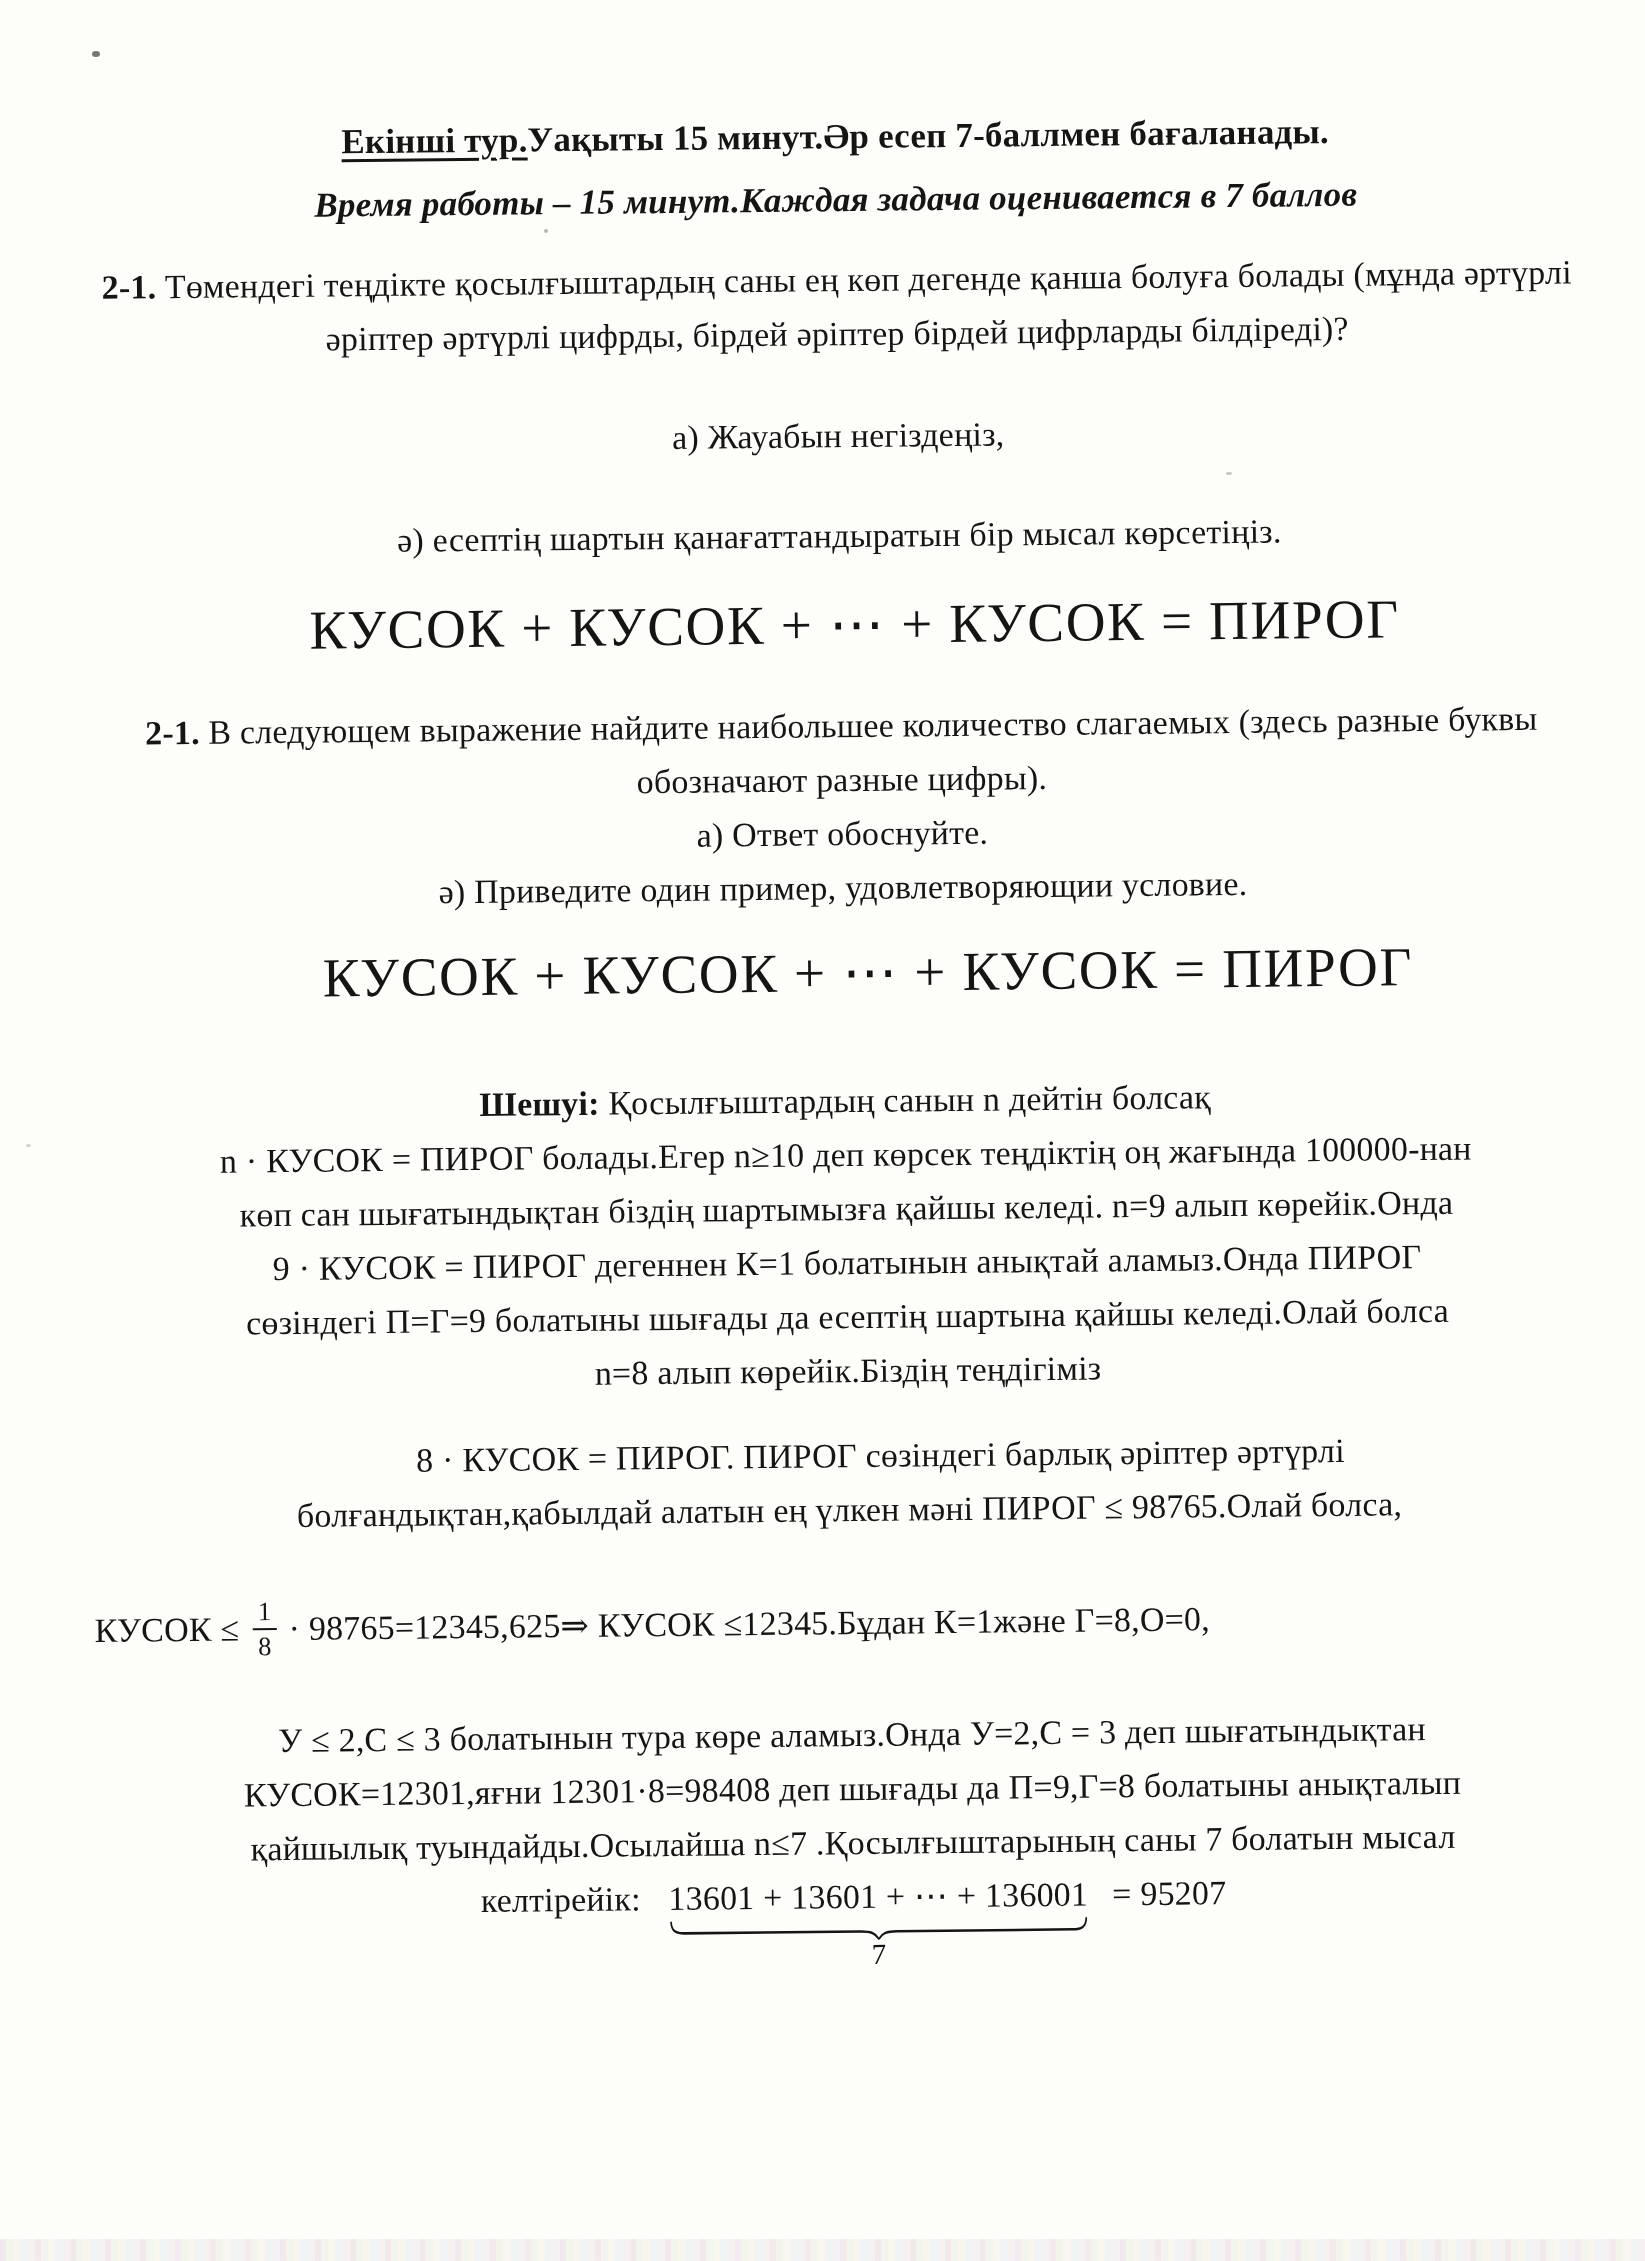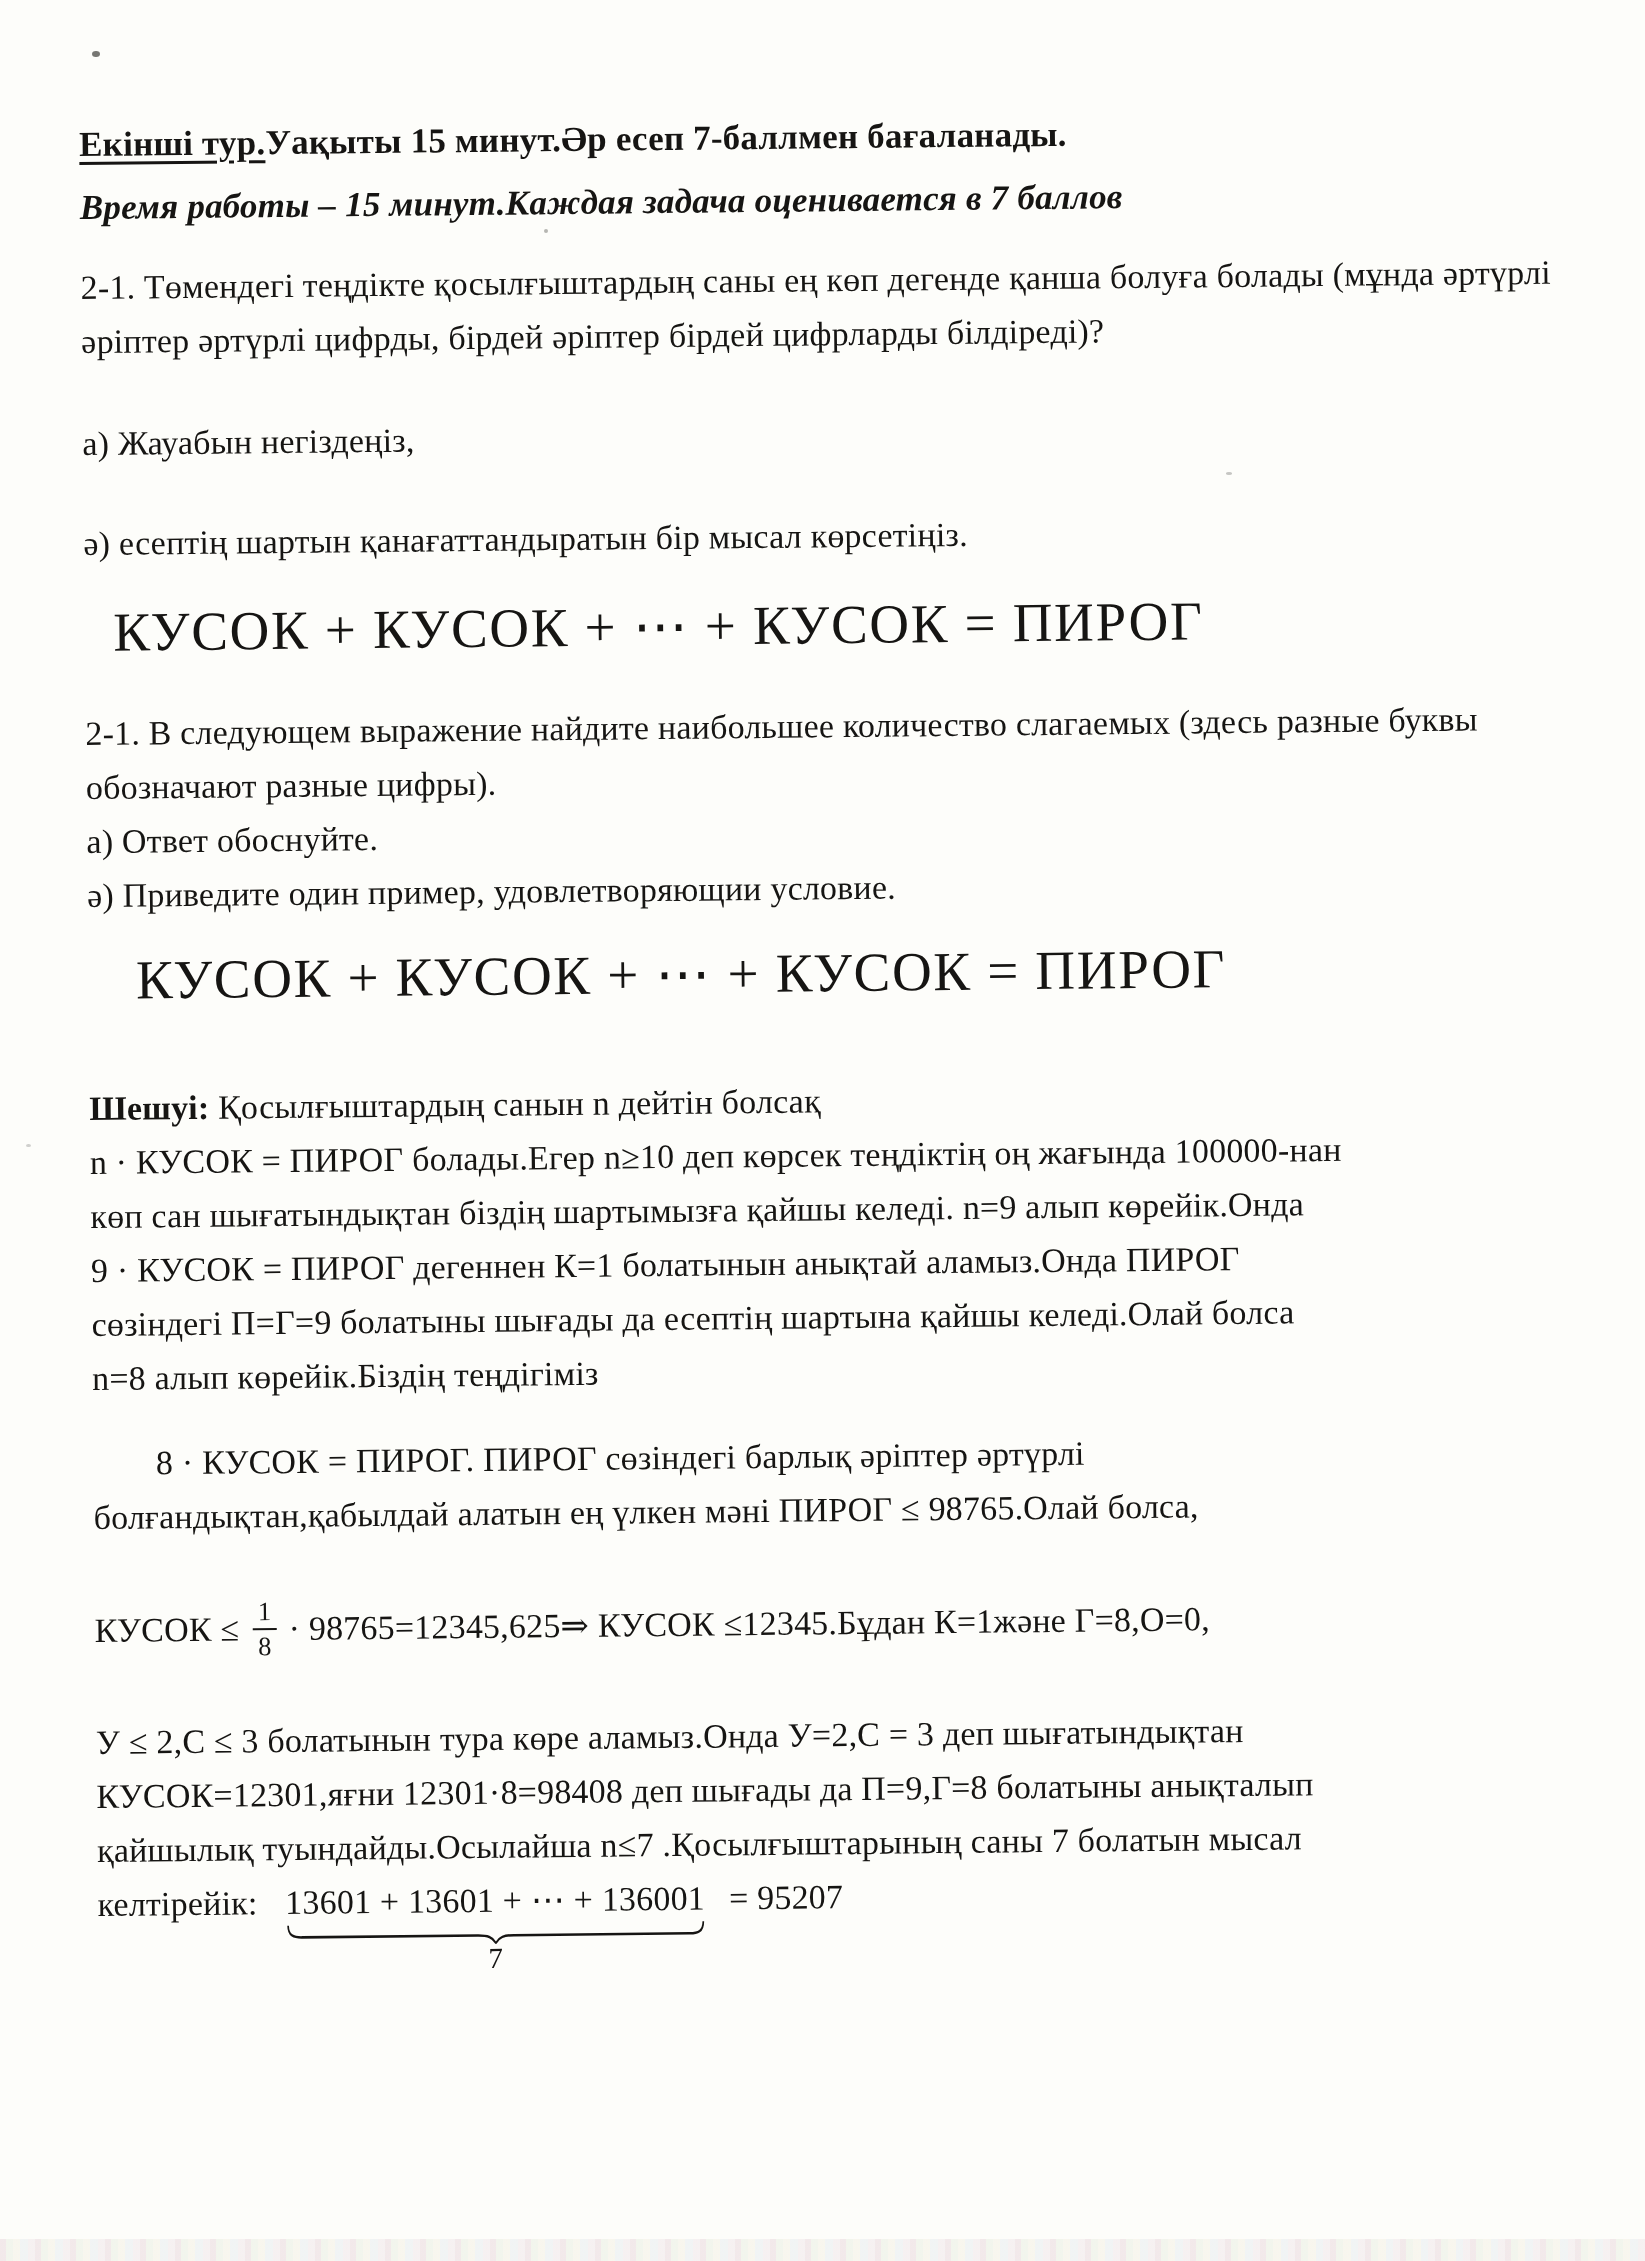--- a/index.html
+++ b/index.html
@@ -4,36 +4,36 @@
 <style>
   html,body{margin:0;padding:0;}
   body{
     width:1645px;height:2261px;
     background:#fdfdfa;
     font-family:"Liberation Serif","DejaVu Serif",serif;
     color:#161513;
     overflow:hidden;
     position:relative;
   }
-  .page{position:absolute;inset:0;overflow:hidden;}
+  .page{position:absolute;inset:0;overflow:hidden;text-align:center;}
   .content{
     position:absolute;left:79px;top:118px;width:1512px;
     transform:rotate(-0.6deg);
     transform-origin:8.6px 8.6px;
     font-size:34px;
     line-height:54px;
     letter-spacing:0.2px;
   }
   .b{font-weight:bold;}
   .u{text-decoration:underline;text-decoration-thickness:2.6px;text-underline-offset:6px;}
   .bi{font-weight:bold;font-style:italic;}
   .hline1{font-size:35px;}
   .hline2{font-size:35px;margin-top:8.6px;}
   .prob{margin-top:26px;}
-  .num{font-weight:normal;margin-right:8.6px;}
+  .num{font-weight:bold;margin-right:8.6px;}
   .item-a-kk{margin-top:48px;}
   .item-b-kk{margin-top:46px;}
   .bigeq{
     font-size:55px;line-height:72px;letter-spacing:1.7px;
     margin-top:26px;margin-left:29px;white-space:nowrap;
   }
   .bigeq2{margin-top:22px;margin-left:48px;}
   .prob-ru{margin-top:38px;}
   .sol{margin-top:65px;}
   .line{white-space:nowrap;}

